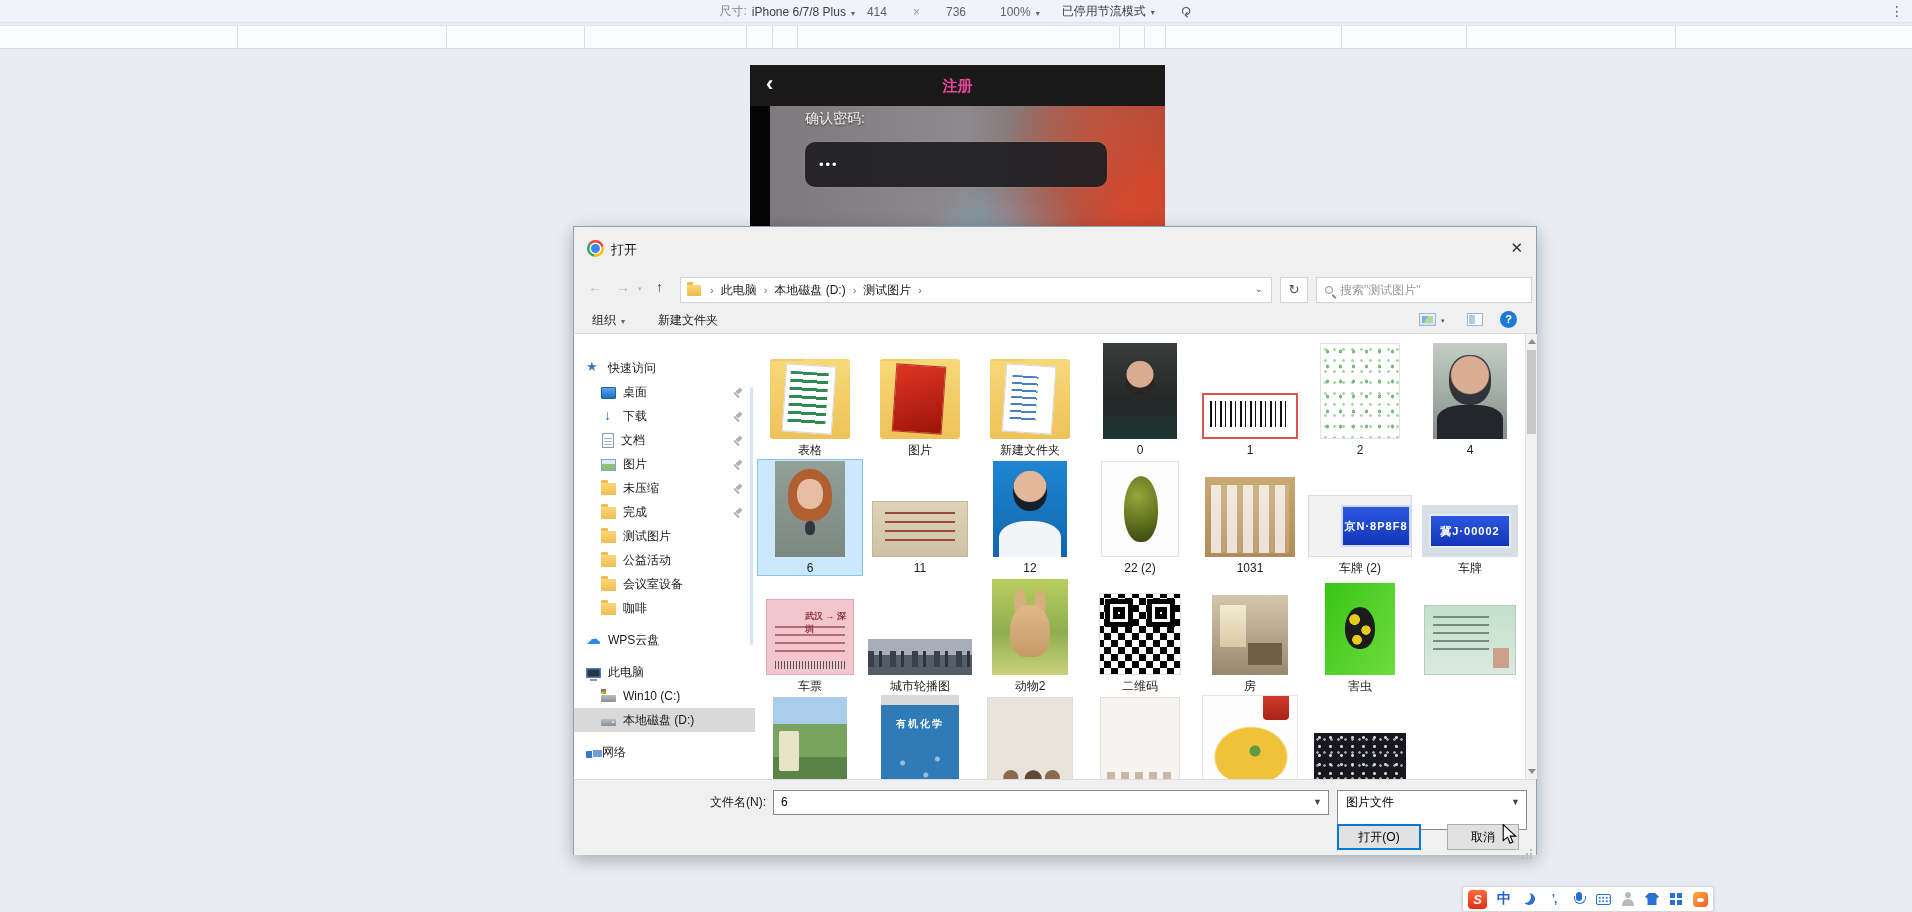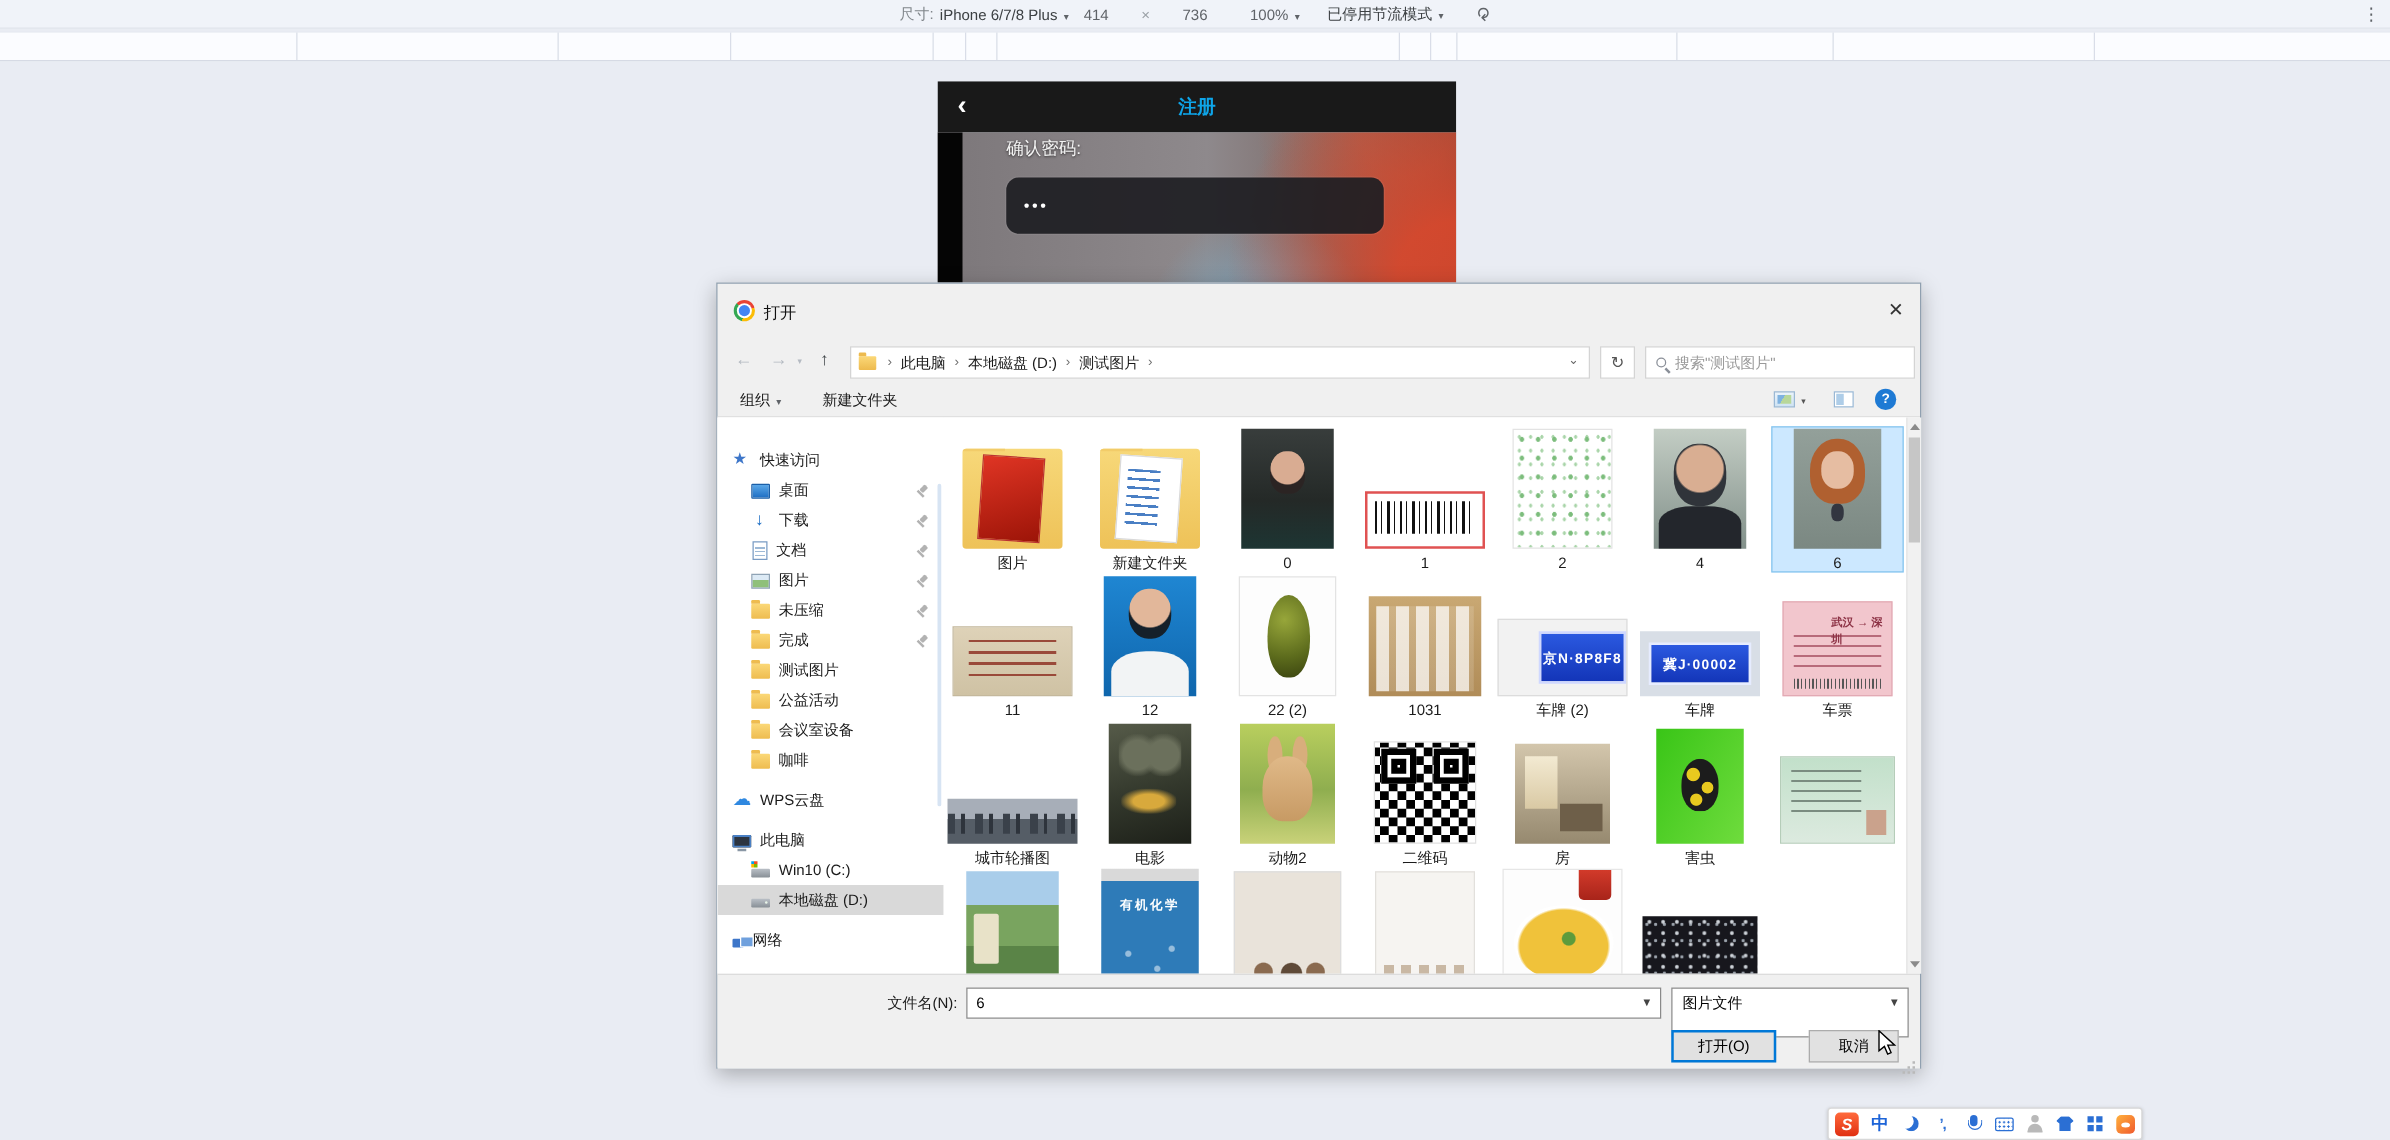--- a/index.html
+++ b/index.html
@@ -20,21 +20,21 @@
   .devbar .more{position:absolute;right:8px;top:3px;font-size:14px;color:#5f6368;cursor:pointer;letter-spacing:0;}
 
   
   .gridstrip{position:absolute;left:0;top:25px;width:1912px;height:24px;background:#fbfcff;border-top:1px solid #e2e5ee;border-bottom:1px solid #d6dae4;}
   .gridstrip .sep{position:absolute;top:0;width:1px;height:100%;background:#d9dde8;}
 
   
   .phone{position:absolute;left:750px;top:65px;width:415px;height:162px;overflow:hidden;z-index:1;}
   .phone-header{height:41px;background:#191919;position:relative;}
   .phone-header .back{position:absolute;left:16px;top:6px;color:#fff;font-size:22px;font-weight:bold;cursor:pointer;}
-  .phone-header .ptitle{display:block;text-align:center;line-height:41px;color:#0ea5e9;font-size:15px;font-weight:bold;}
+  .phone-header .ptitle{display:block;text-align:center;line-height:41px;color:#ec4899;font-size:15px;font-weight:bold;}
   .phone-body{position:relative;height:121px;
     background:
       radial-gradient(circle at 99% 95%, rgba(219,72,44,.9) 0 10%, rgba(219,72,44,0) 42%),
       radial-gradient(circle at 90% 0%, rgba(205,90,62,.55) 0 9%, rgba(205,90,62,0) 30%),
       radial-gradient(circle at 62% 130%, rgba(120,175,205,.55) 0 11%, rgba(120,175,205,0) 30%),
       linear-gradient(90deg,#7c777a 0%,#8e898c 52%,#77605c 84%,#5c3f3b 100%);}
   .phone-body::before{content:"";position:absolute;left:0;top:0;width:20px;height:100%;background:#050505;}
   .pb-label{position:absolute;left:55px;top:4px;color:#f4f4f4;font-size:14px;text-shadow:0 1px 2px rgba(0,0,0,.65);}
   .pb-input{position:absolute;left:55px;top:36px;width:302px;height:45px;background:rgba(30,30,34,.93);border-radius:10px;color:#fff;font-size:13px;line-height:45px;padding-left:14px;letter-spacing:2px;box-shadow:0 0 0 1px rgba(255,255,255,.06);}
 
@@ -370,20 +370,24 @@
         <span class="stxt">本地磁盘 (D:)</span>
       </div>
       <div class="side-row lvl0 gap">
         <span class="ic ic-net"></span>
         <span class="stxt">网络</span>
       </div>
     </div>
   <div class="side-scroll"></div>
   <div class="fgrid">
       <div class="cell">
+        <div class="thumb t-folder t-folder-sheets"></div>
+        <div class="cell-label">表格</div>
+      </div>
+      <div class="cell">
         <div class="thumb t-folder t-folder-red"></div>
         <div class="cell-label">图片</div>
       </div>
       <div class="cell">
         <div class="thumb t-folder t-folder-docs"></div>
         <div class="cell-label">新建文件夹</div>
       </div>
       <div class="cell">
         <div class="thumb t-portrait-dark"></div>
         <div class="cell-label">0</div>
@@ -434,24 +438,20 @@
       </div>
       <div class="cell">
         <div class="thumb t-ticket">
           <span class="thumb-text">武汉 → 深圳</span>
         </div>
         <div class="cell-label">车票</div>
       </div>
       <div class="cell">
         <div class="thumb t-city"></div>
         <div class="cell-label">城市轮播图</div>
-      </div>
-      <div class="cell">
-        <div class="thumb t-movie"></div>
-        <div class="cell-label">电影</div>
       </div>
       <div class="cell">
         <div class="thumb t-rabbit"></div>
         <div class="cell-label">动物2</div>
       </div>
       <div class="cell">
         <div class="thumb t-qr"></div>
         <div class="cell-label">二维码</div>
       </div>
       <div class="cell">

